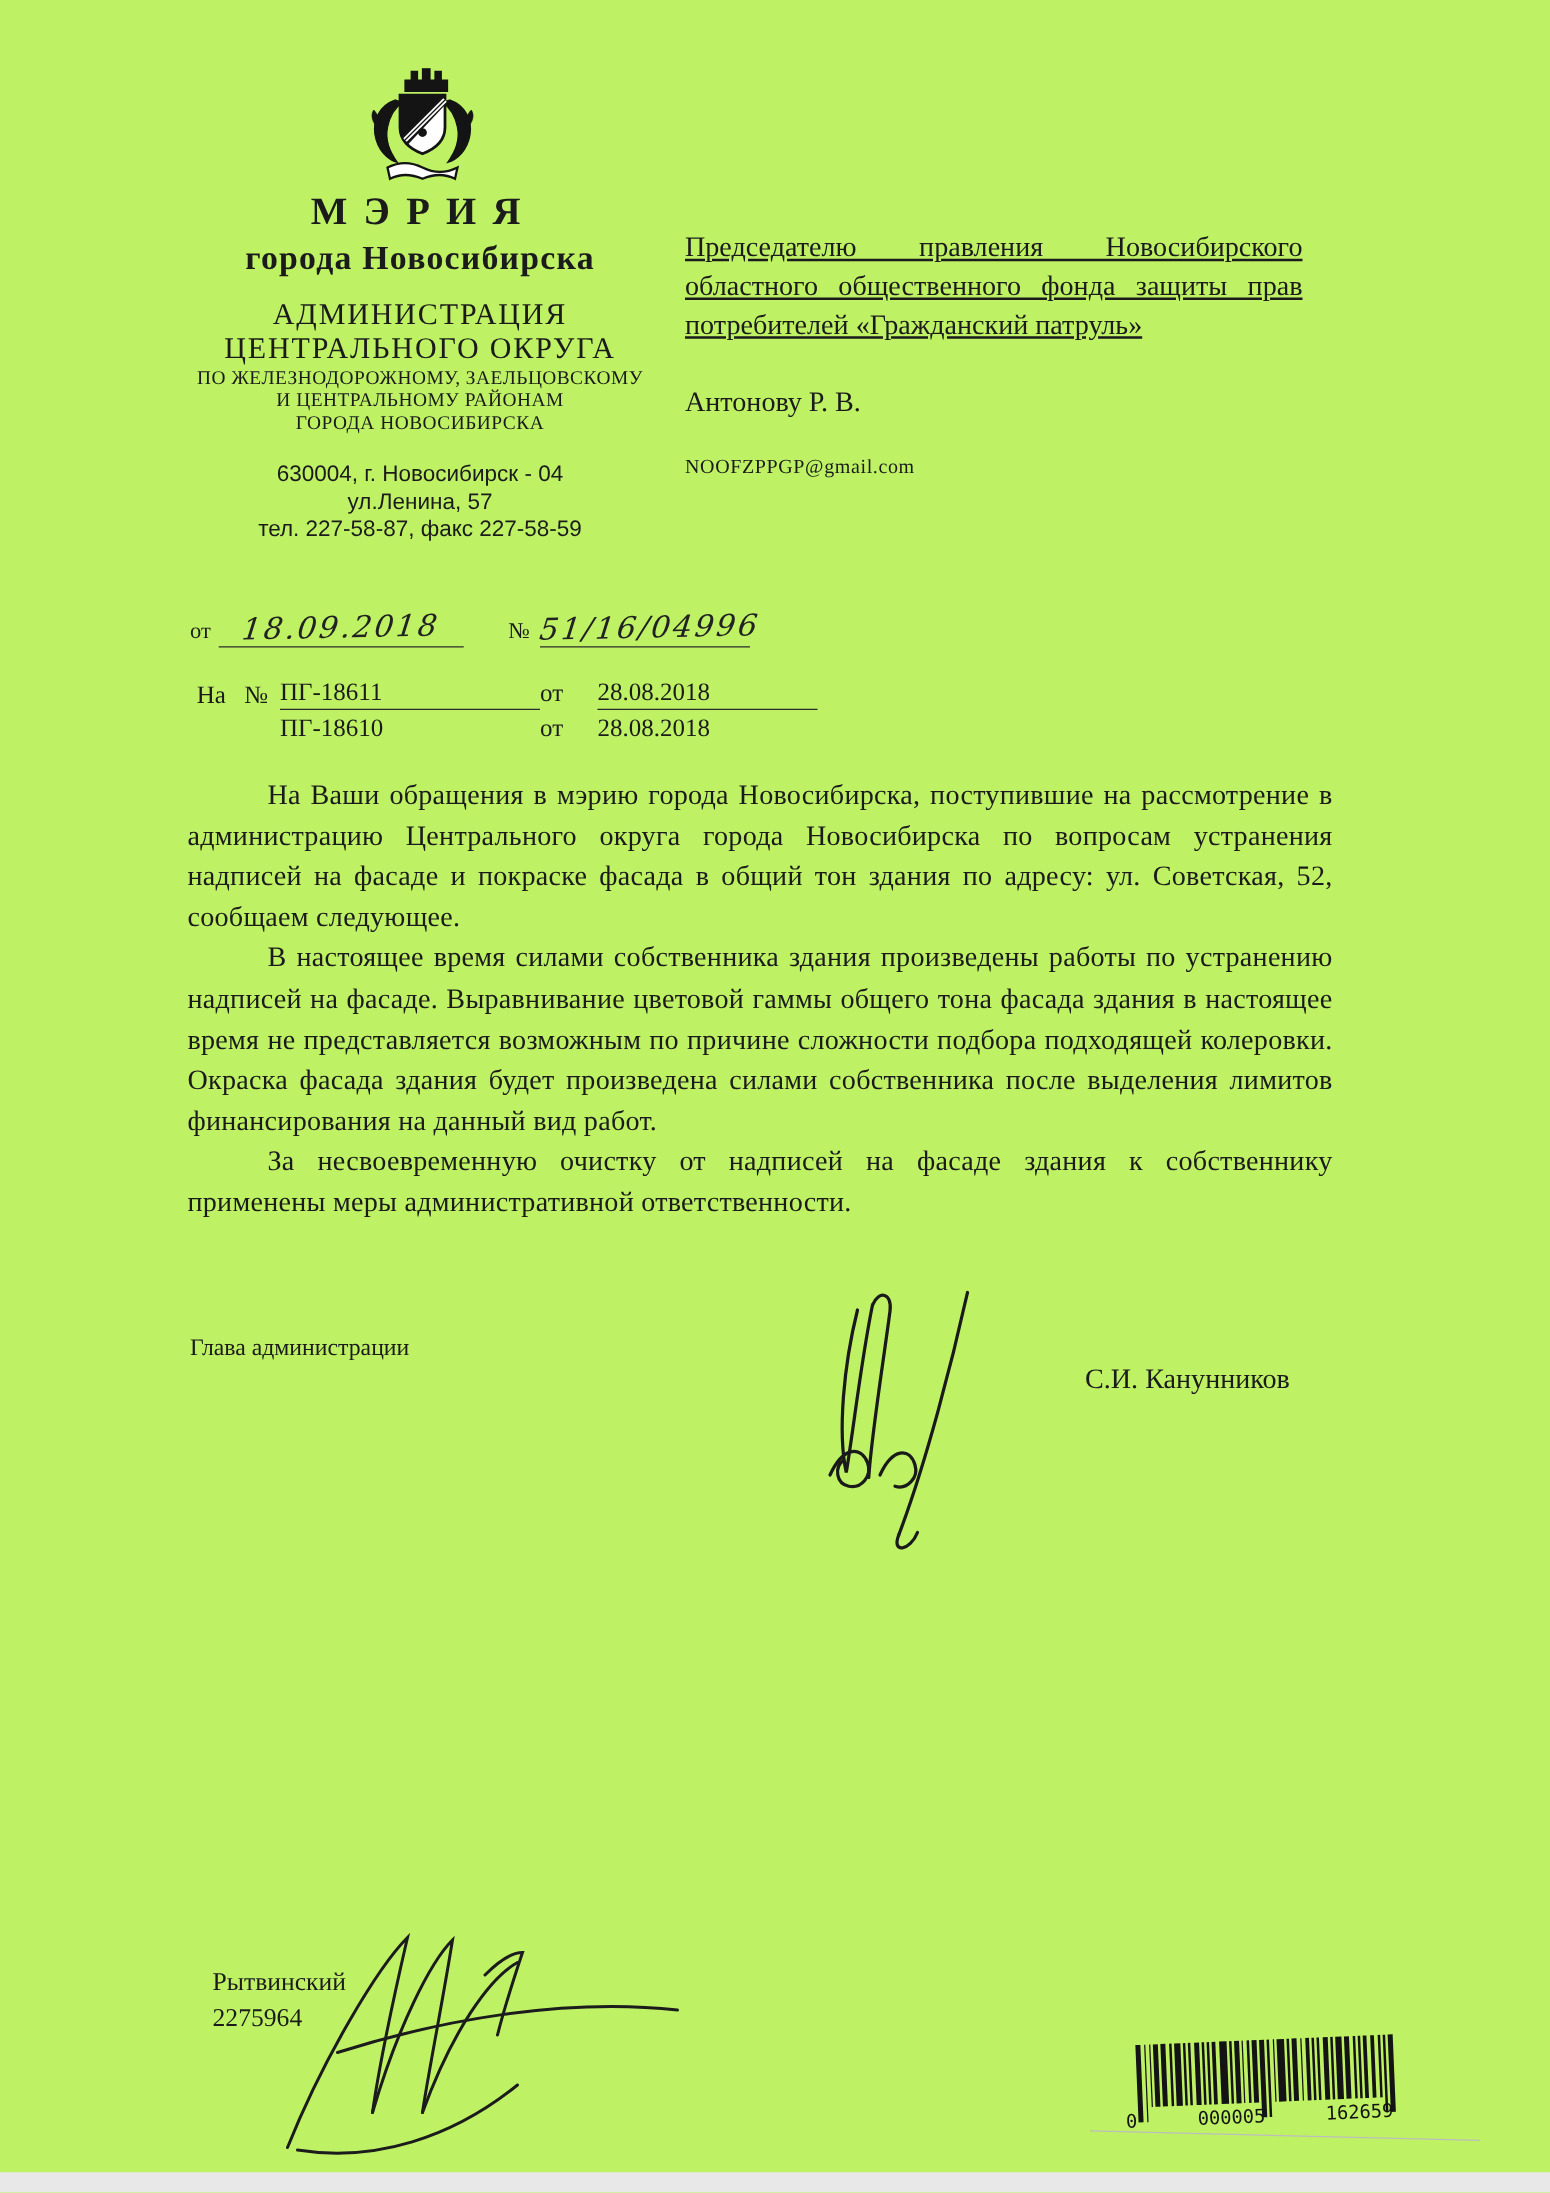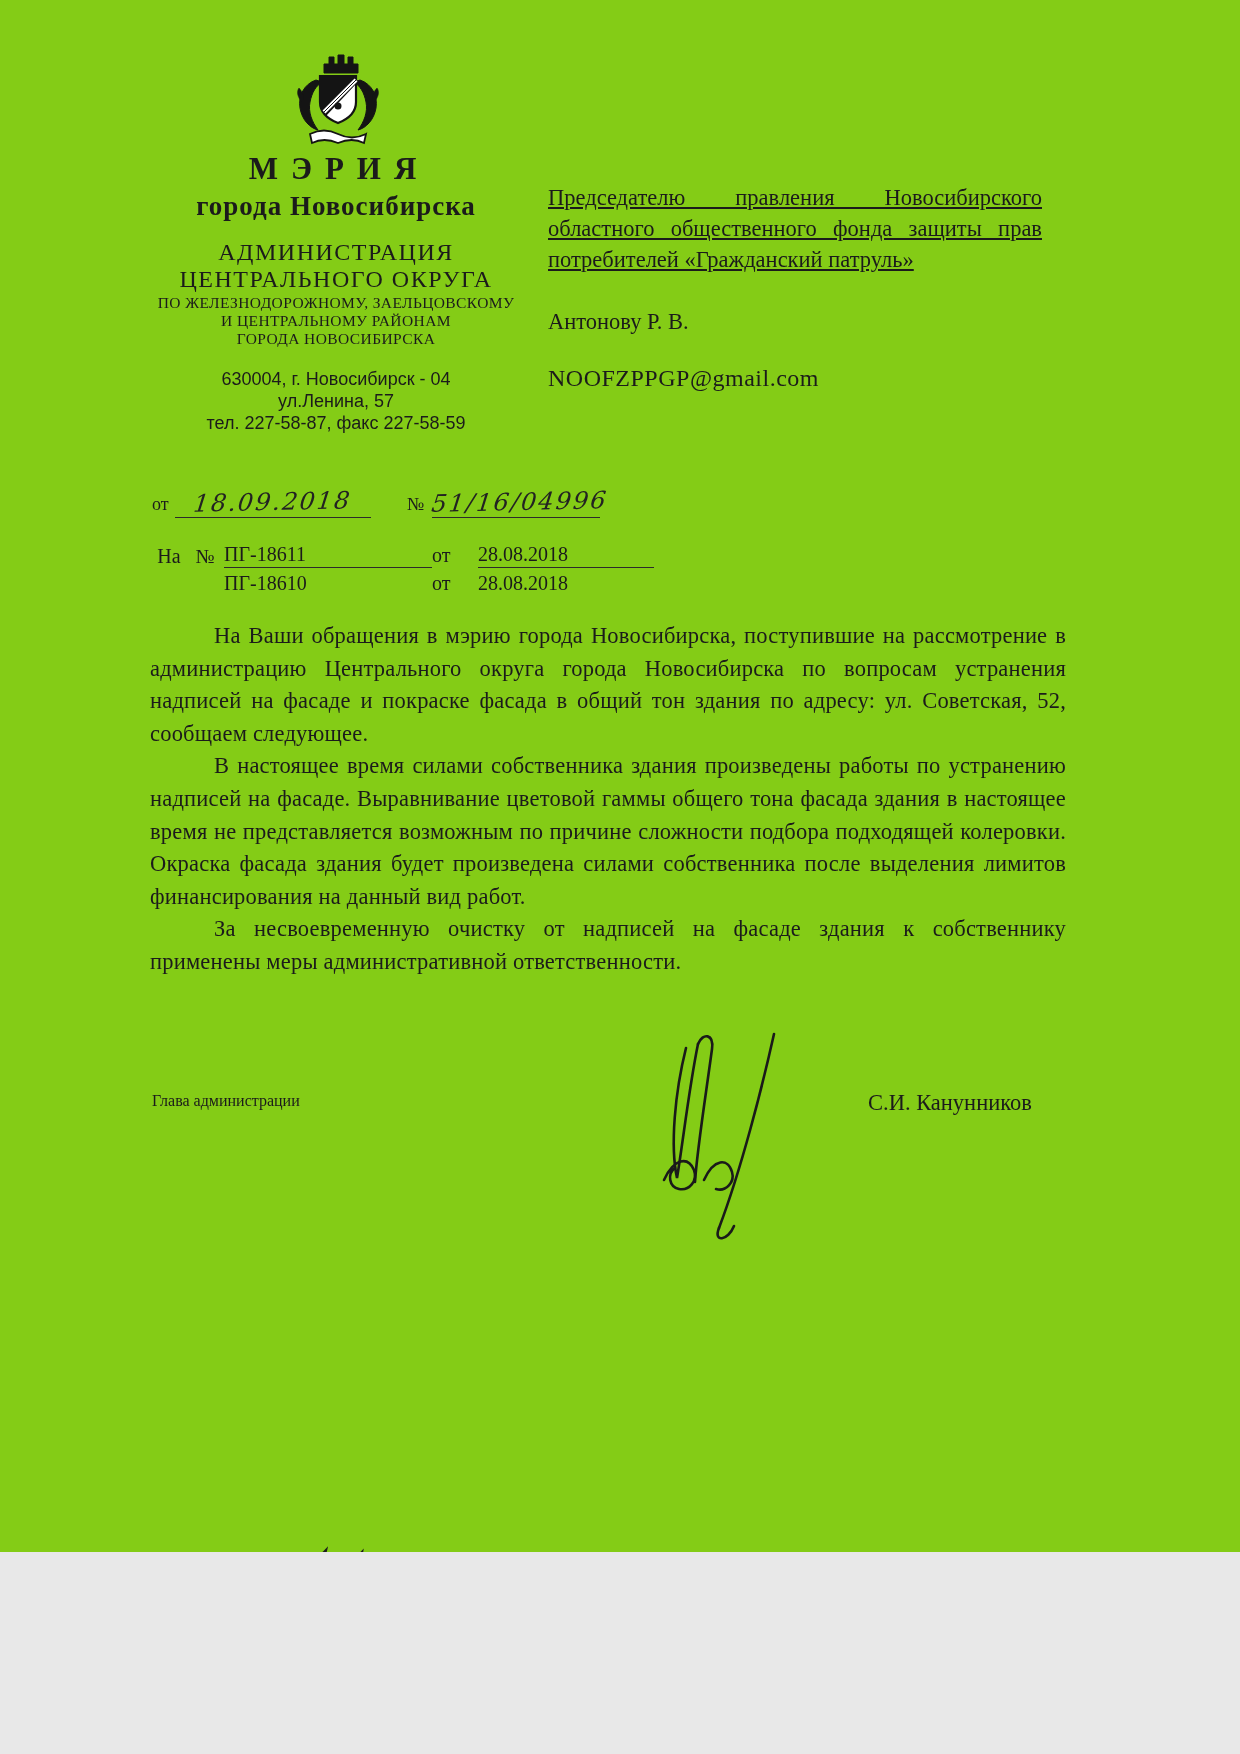--- a/index.html
+++ b/index.html
@@ -1,41 +1,41 @@
 <!DOCTYPE html>
 <html><head>
 <meta charset="utf-8">
 <style>
   html,body{margin:0;padding:0;background:#e8e8e8;}
   .page{
     position:relative;
-    width:1240px;height:1552px;
+    width:1240px;height:1738px;
     margin:0 auto;
-    background:#84cc16;
+    background:#bef264;
     font-family:"Liberation Serif", serif;
     color:#1b1b1b;
     overflow:hidden;
   }
   
   .coat{position:absolute;left:286px;top:50px;width:104px;height:100px;}
   .letterhead{
     position:absolute;left:118px;top:152px;width:436px;
     text-align:center;line-height:1.12;
   }
   .org1{font-size:31px;font-weight:bold;letter-spacing:13px;margin:0 0 4px 6px;}
   .org2{font-size:27px;font-weight:bold;letter-spacing:1px;margin:0 0 18px 0;}
   .dept-big{font-size:24px;letter-spacing:1.5px;margin:0;}
   .dept-small{font-size:15.5px;letter-spacing:0.4px;margin:0;padding-top:1px;}
   .addr{font-family:"Liberation Sans", sans-serif;font-size:18px;margin:0;padding-top:2px;}
   .addr-first{padding-top:5px;margin-top:16px;}
   
   .recipient{position:absolute;left:548px;top:182px;width:494px;}
   .recipient-position{font-size:22.5px;line-height:31px;text-align:justify;margin:0;text-decoration:underline;}
   .recipient-name{font-size:22.5px;margin:34px 0 0 0;}
-  .recipient-email{font-size:24px;letter-spacing:0.5px;margin:30px 0 0 0;}
+  .recipient-email{font-size:16px;letter-spacing:0.5px;margin:30px 0 0 0;}
   
   .ref-row1{position:absolute;left:152px;top:488px;display:flex;align-items:flex-end;font-size:18px;}
   .hand{
     font-family:"DejaVu Serif", serif;font-style:italic;
     font-size:24px;letter-spacing:2px;color:#222;
     transform:skewX(-8deg) rotate(-1.2deg);
   }
   .uline{border-bottom:1.6px solid #2b2b2b;text-align:center;}
   .ref-date-cell{width:196px;padding-bottom:1px;}
   .ref-num-cell{width:168px;padding-bottom:1px;}
@@ -48,21 +48,21 @@
   }
   .ref-grid .cell{padding-bottom:1px;text-align:left;}
   .ref-grid .lbl{text-align:center;}
   
   .body-text{position:absolute;left:150px;top:620px;width:916px;}
   .body-text p{
     margin:0;font-size:22.5px;line-height:32.6px;
     text-align:justify;text-indent:64px;letter-spacing:0.2px;
   }
   
-  .sig-position{position:absolute;left:152px;top:1092px;font-size:16px;}
+  .sig-position{position:absolute;left:152px;top:1068px;font-size:19px;}
   .sig-name{position:absolute;left:868px;top:1090px;font-size:22.5px;}
   .sig-main{position:absolute;left:622px;top:1028px;width:180px;height:220px;}
   
   .executor{position:absolute;left:170px;top:1572px;font-size:20.5px;line-height:29px;}
   .executor p{margin:0;}
   .sig-footer{position:absolute;left:212px;top:1520px;width:340px;height:215px;}
   .barcode{
     position:absolute;left:900px;top:1632px;width:214px;height:86px;
     transform:rotate(-2.4deg);
   }

